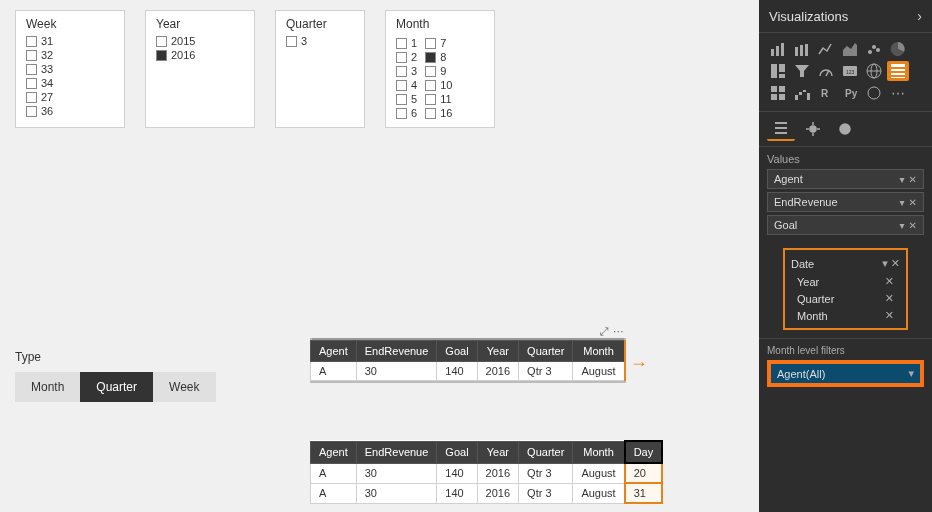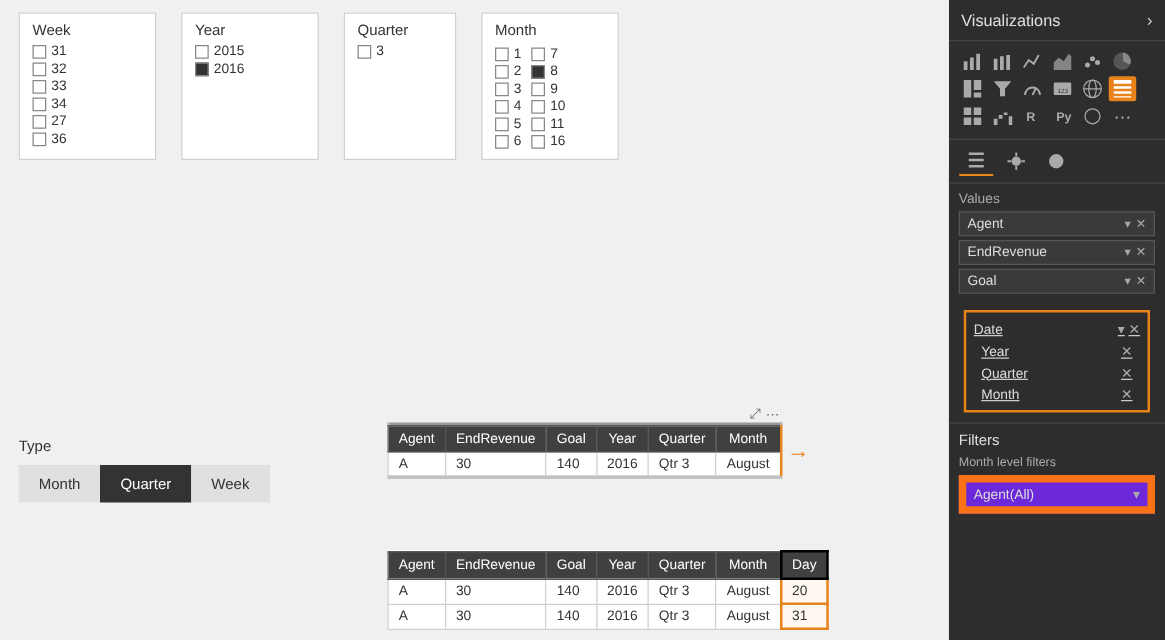--- a/index.html
+++ b/index.html
@@ -277,34 +277,33 @@
     .visual-level-label {
       font-size: 10px;
       color: #aaa;
       margin-bottom: 4px;
     }
 
     .filter-chip {
       display: flex;
       align-items: center;
       justify-content: space-between;
-      background: #6d28d9;
-      border: 6px solid #f97316;
+      background: #0c4a6e;
+      border: 4px solid #f97316;
       padding: 3px 6px;
       margin-bottom: 3px;
       font-size: 11px;
       color: #ddd;
     }
 
     
     .date-section {
-      margin: 4px 12px;
+      margin: 4px 24px;
       border: 2px solid #e8821a;
       padding: 4px 0;
-      text-decoration: underline;
     }
 
     .date-section-header {
       display: flex;
       justify-content: space-between;
       align-items: center;
       padding: 3px 6px;
     }
 
     .date-section-title {
@@ -730,21 +729,20 @@
       <span>Quarter</span>
       <span class="x-btn">✕</span>
     </div>
     <div class="date-sub-item">
       <span>Month</span>
       <span class="x-btn">✕</span>
     </div>
   </div>
 
   <div class="filters-section">
-    <div class="filters-label">Filters</div>
     <div class="visual-level-label">Month level filters</div>
     <div class="filter-chip">
       <span>Agent(All)</span>
       <span class="x-btn">▾</span>
     </div>
   </div>
 
 </div>
 
 </body></html>

